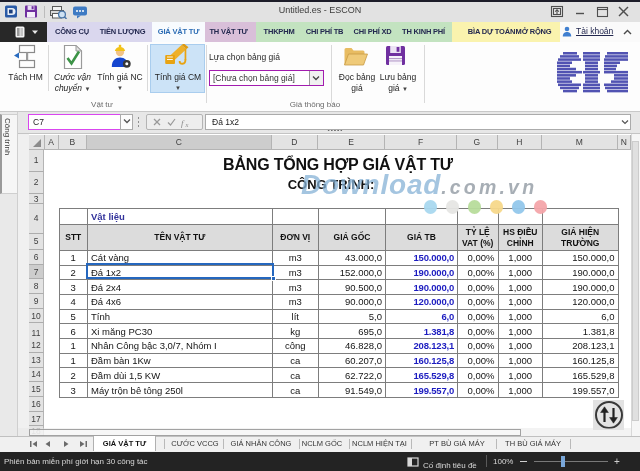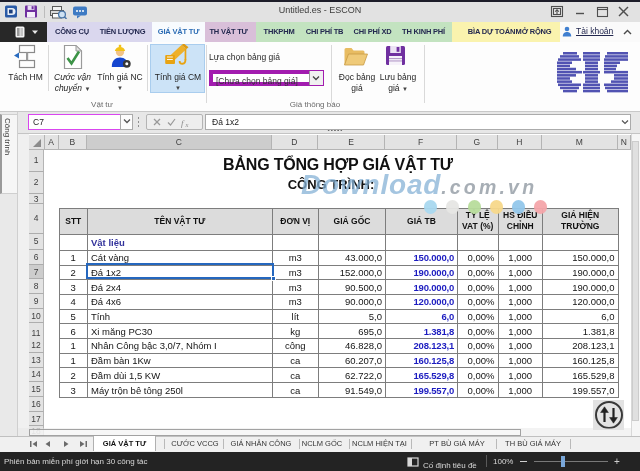--- a/index.html
+++ b/index.html
@@ -131,21 +131,21 @@
   <path d="M17.5 1 L22.5 5 L24.5 3.2 L19.8 -0.5 Z" fill="#dd9a10"></path>
   <rect x="1.2" y="11" width="9.8" height="9" rx="1" fill="#e8a312"></rect>
   <path d="M3 13 L8.8 13 M3 15.5 L8.8 15.5" stroke="#fff" stroke-width="0.9" fill="none"></path>
   <rect x="20.6" y="4.5" width="1.7" height="11" fill="#e8a312"></rect>
   <path d="M21.4 15 q0.4 4.6 -3 4.8 q-3 0 -2.7 -2.8" stroke="#e8a312" stroke-width="1.9" fill="none"></path>
 </svg>
 <div class="rbtxt" style="left:150px;top:72px;width:56px;">Tính giá CM</div>
 <div class="rbtxt" style="left:150px;top:83px;width:56px;font-size:6px;color:#444;">▼</div>
 
 <div class="a" style="left:209px;top:52px;font-size:8.5px;color:#2a2a2a;">Lựa chọn bảng giá</div>
-<div class="a" style="left:209px;top:70px;width:115px;height:16px;background:#fff;border:4px solid #a21caf;font-size:8.5px;color:#333;line-height:14px;padding-left:3px;">[Chưa chọn bảng giá]</div>
+<div class="a" style="left:209px;top:70px;width:115px;height:16px;background:#fff;border:1px solid #a21caf;font-size:8.5px;color:#333;line-height:14px;padding-left:3px;">[Chưa chọn bảng giá]</div>
 <div class="a" style="left:309px;top:71px;width:14px;height:14px;border-left:1px solid #9a9a9a;background:#f0f0f0;"></div>
 <svg class="a" style="left:311px;top:75px;" width="10" height="7" viewBox="0 0 10 7">
     <path d="M2 1.5 L5 4.5 L8 1.5" stroke="#444" stroke-width="1.3" fill="none"></path>
   </svg>
 
 <svg class="a" style="left:343px;top:45px;" width="25" height="22" viewBox="0 0 25 22">
   <path d="M1.5 20 L1.5 4.5 Q1.5 3 3 3 L8.5 3 L10.5 5.5 L20 5.5 Q21.5 5.5 21.5 7 L21.5 9 Z" fill="#e8bc62"></path>
   <path d="M1.5 20 L5.5 9 L24.5 9 L20.5 20 Z" fill="#efca79" stroke="#c89b44" stroke-width="0.8"></path>
 </svg>
 <div class="rbtxt" style="left:330px;top:72px;width:54px;">Đọc bảng<br>giá</div>
@@ -275,39 +275,39 @@
       <col style="width:28.5px">
       <col style="width:184.5px">
       <col style="width:46.5px">
       <col style="width:67px">
       <col style="width:72px">
       <col style="width:40.5px">
       <col style="width:44.5px">
       <col style="width:75.5px">
     </colgroup>
     <tbody>
+      <tr style="height:16.4px;">
+        <td></td>
+        <td class="grow">Vật liệu</td>
+        <td></td>
+        <td></td>
+        <td></td>
+        <td></td>
+        <td></td>
+        <td></td>
+      </tr>
       <tr style="height:25.6px;">
         <td style="background:#dcdcdc;font-weight:bold;font-size:8.5px;text-align:center;color:#111;line-height:11px;">STT</td>
         <td style="background:#dcdcdc;font-weight:bold;font-size:8.5px;text-align:center;color:#111;line-height:11px;">TÊN VẬT TƯ</td>
         <td style="background:#dcdcdc;font-weight:bold;font-size:8.5px;text-align:center;color:#111;line-height:11px;">ĐƠN VỊ</td>
         <td style="background:#dcdcdc;font-weight:bold;font-size:8.5px;text-align:center;color:#111;line-height:11px;">GIÁ GỐC</td>
         <td style="background:#dcdcdc;font-weight:bold;font-size:8.5px;text-align:center;color:#111;line-height:11px;">GIÁ TB</td>
         <td style="background:#dcdcdc;font-weight:bold;font-size:8.5px;text-align:center;color:#111;line-height:11px;white-space:normal;">TỶ LỆ VAT (%)</td>
         <td style="background:#dcdcdc;font-weight:bold;font-size:8.5px;text-align:center;color:#111;line-height:11px;white-space:normal;">HS ĐIỀU CHỈNH</td>
         <td style="background:#dcdcdc;font-weight:bold;font-size:8.5px;text-align:center;color:#111;line-height:11px;white-space:normal;">GIÁ HIỆN TRƯỜNG</td>
-      </tr>
-      <tr style="height:16.4px;">
-        <td></td>
-        <td class="grow">Vật liệu</td>
-        <td></td>
-        <td></td>
-        <td></td>
-        <td></td>
-        <td></td>
-        <td></td>
       </tr>
       <tr style="height:14.7px;">
         <td class="ctr">1</td>
         <td>Cát vàng</td>
         <td class="ctr">m3</td>
         <td class="num">43.000,0</td>
         <td class="num tb">150.000,0</td>
         <td class="num">0,00%</td>
         <td class="ctr">1,000</td>
         <td class="num">150.000,0</td>

